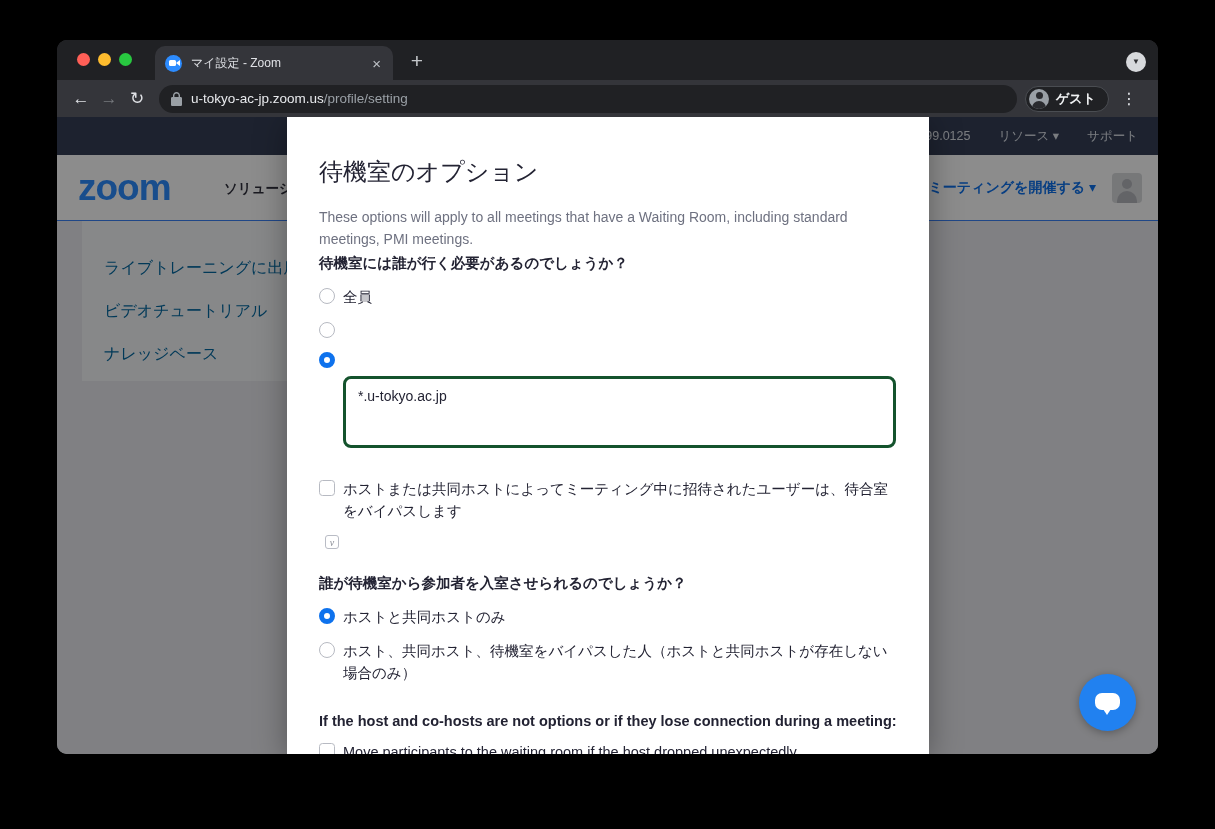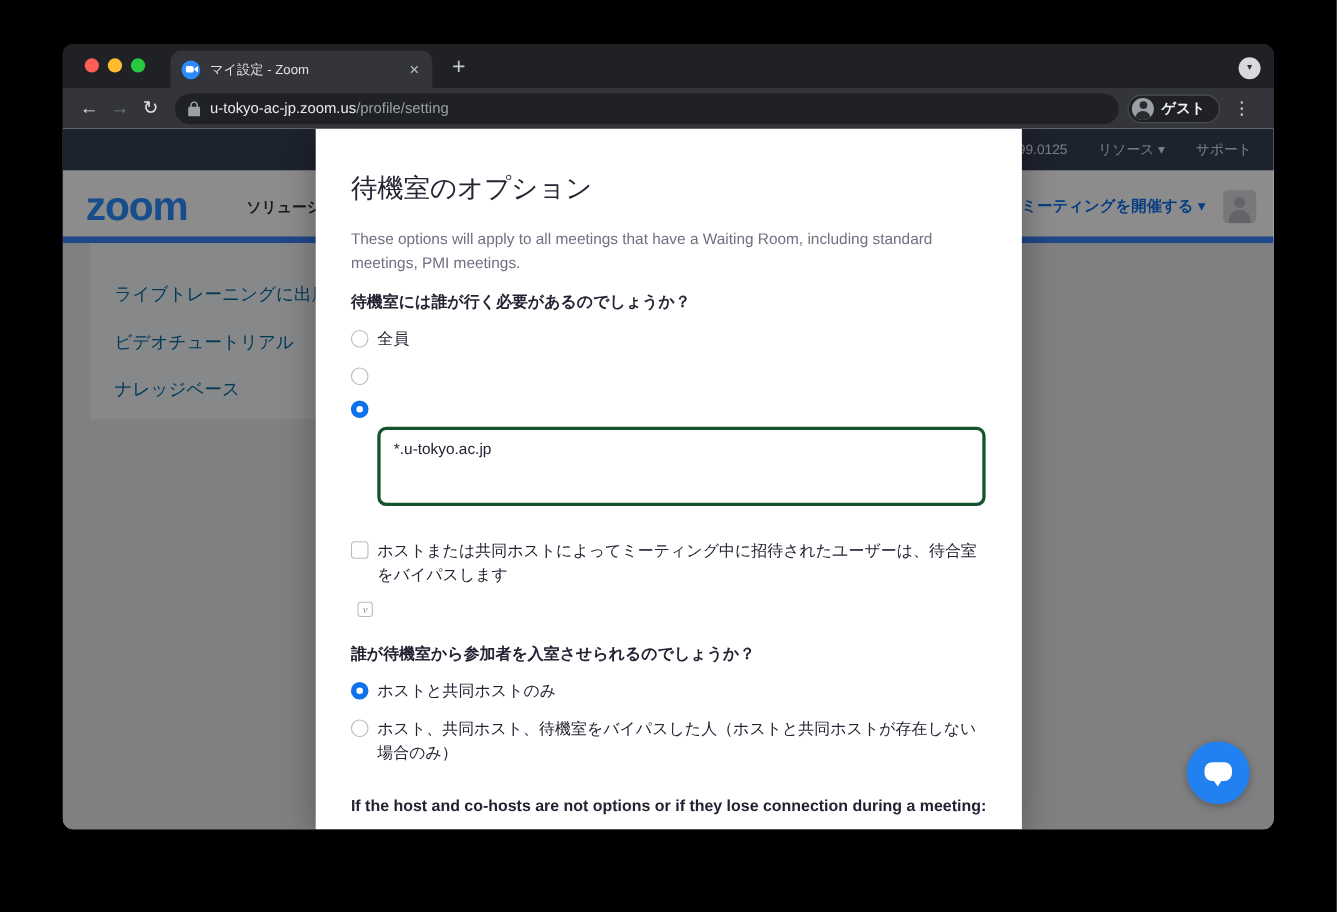--- a/index.html
+++ b/index.html
@@ -50,21 +50,21 @@
     border-radius:7px 7px 0 0; background:#2a2b2f; }
   .guest-chip .glabel { color:#f1f3f4; font-size:13px; font-weight:bold; margin-left:7px; }
   .menu-dots { margin-left:8px; color:#dfe1e5; font-size:16px; width:24px; text-align:center; }
 
   
   .page { position:relative; height:637px; background:#e9eaee; overflow:hidden; }
   .site { position:absolute; inset:0; z-index:1; }
   .site-topbar { height:38px; background:#353f57; position:relative; }
   .topbar-items { position:absolute; right:20px; top:0; height:38px; display:flex; gap:28px;
     align-items:center; color:#dfe3ea; font-size:12.5px; }
-  .site-header { height:66px; background:#fff; border-bottom:6px solid #3b82f6; position:relative; }
+  .site-header { height:66px; background:#fff; border-bottom:1px solid #3b82f6; position:relative; }
   .zoom-logo { position:absolute; left:21px; top:13px; font-size:37px; font-weight:bold; color:#2d8cff;
     letter-spacing:-1px; line-height:40px; }
   .nav-partial { position:absolute; left:167px; top:25px; font-size:13.5px; font-weight:600; color:#31313d; }
   .header-right { position:absolute; right:16px; top:18px; display:flex; align-items:center; gap:16px; }
   .host-btn { color:#0e72ed; font-size:14px; font-weight:bold; }
   .avatar { width:30px; height:30px; border-radius:4px; background:#d9dadd; position:relative; overflow:hidden; }
   .avatar::before { content:""; position:absolute; left:10px; top:6px; width:10px; height:10px;
     border-radius:50%; background:#b4b6bc; }
   .avatar::after { content:""; position:absolute; left:5px; top:18px; width:20px; height:12px;
     border-radius:10px 10px 0 0; background:#b4b6bc; }
@@ -74,21 +74,21 @@
   .side-links a { color:#0369a1; font-size:16px; text-decoration:none; white-space:nowrap; }
 
   
   .dim { position:absolute; inset:0; background:rgba(0,0,0,0.45); z-index:2; }
 
   
   .modal { position:absolute; left:230px; top:0; width:642px; height:637px; background:#ffffff; z-index:3;
     padding:12px 32px; box-shadow:0 6px 30px rgba(0,0,0,0.35); color:#232333; }
   .modal h1 { margin-top:29px; font-size:24px; font-weight:400; line-height:28px; color:#232333; }
   .modal .desc { margin-top:20px; font-size:14px; line-height:22px; color:#6e7180; width:540px; }
-  .q { margin-top:14px; font-size:14.5px; font-weight:bold; line-height:22px; }
+  .q { margin-top:2px; font-size:14.5px; font-weight:bold; line-height:22px; }
   .opt-row { display:flex; align-items:flex-start; margin-top:12px; cursor:default; }
   .radio { width:16px; height:16px; border-radius:50%; border:1.5px solid #b7bac2; background:#fff;
     flex:0 0 auto; margin-top:2px; }
   .radio.checked { border:5px solid #0e72ed; }
   .checkbox { width:16px; height:16px; border-radius:3.5px; border:1.5px solid #b7bac2; background:#fff;
     flex:0 0 auto; margin-top:2px; }
   .opt-label { font-size:14.5px; line-height:22px; margin-left:8px; }
   .opt-row.two-line .opt-label { width:545px; }
   .domains-box { display:block; margin:8px 0 0 24px; width:553px; height:72px; border:3px solid #14532d;
     border-radius:8px; padding:9px 12px; font-size:14px; color:#232333; resize:none; outline:none;

